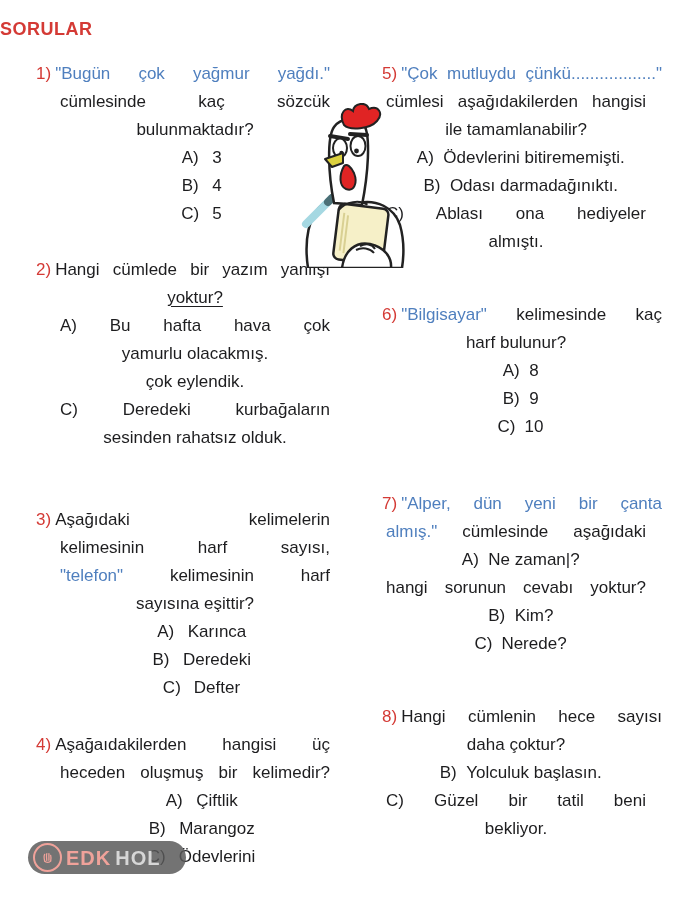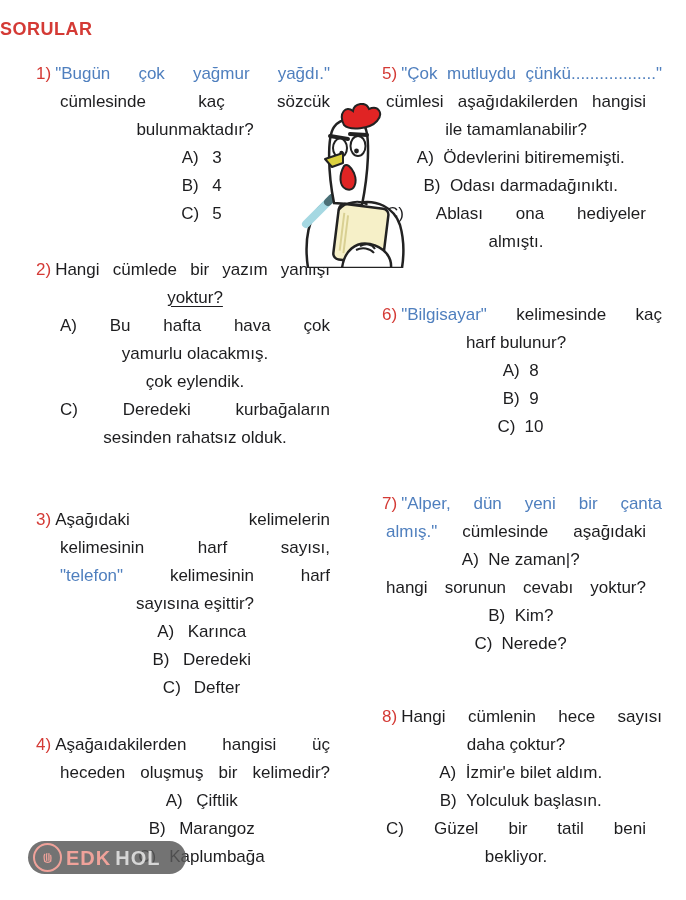--- a/index.html
+++ b/index.html
@@ -84,21 +84,21 @@
     <div class="line ind opt"><span class="letter">A)</span><span>Karınca</span></div>
     <div class="line ind opt"><span class="letter">B)</span><span>Deredeki</span></div>
     <div class="line ind opt"><span class="letter">C)</span><span>Defter</span></div>
   </div>
 
   <div class="q left" style="top:731px">
     <div class="line j"><span class="qnum">4)</span><span>Aşağaıdakilerden hangisi üç</span></div>
     <div class="line j ind">heceden oluşmuş bir kelimedir?</div>
     <div class="line ind opt"><span class="letter">A)</span><span>Çiftlik</span></div>
     <div class="line ind opt"><span class="letter">B)</span><span>Marangoz</span></div>
-    <div class="line ind opt"><span class="letter">C)</span><span>Kaplumbağa</span></div>
+    <div class="line ind opt"><span class="letter">C)</span><span>Ödevlerini</span></div>
   </div>
 
   <div class="q right" style="top:60px">
     <div class="line j"><span class="qnum">5)</span><span class="blue">"Çok mutluydu çünkü.................."</span></div>
     <div class="line j ind">cümlesi aşağıdakilerden hangisi</div>
     <div class="line ind">ile tamamlanabilir?</div>
     <div class="line ind opt"><span class="letter">A)</span><span>Ödevlerini bitirememişti.</span></div>
     <div class="line ind opt"><span class="letter">B)</span><span>Odası darmadağınıktı.</span></div>
     <div class="line j ind">C) Ablası ona hediyeler</div>
     <div class="line ind">almıştı.</div>
@@ -117,21 +117,20 @@
     <div class="line j ind"><span class="blue">almış."</span> <span>cümlesinde aşağıdaki</span></div>
     <div class="line ind opt"><span class="letter">A)</span><span>Ne zaman|?</span></div>
     <div class="line j ind">hangi sorunun cevabı yoktur?</div>
     <div class="line ind opt"><span class="letter">B)</span><span>Kim?</span></div>
     <div class="line ind opt"><span class="letter">C)</span><span>Nerede?</span></div>
   </div>
 
   <div class="q right" style="top:703px">
     <div class="line j"><span class="qnum">8)</span><span>Hangi cümlenin hece sayısı</span></div>
     <div class="line ind">daha çoktur?</div>
-    <div class="line ind opt"><span class="letter">A)</span><span>İzmir'e bilet aldım.</span></div>
     <div class="line ind opt"><span class="letter">B)</span><span>Yolculuk başlasın.</span></div>
     <div class="line j ind">C) Güzel bir tatil beni</div>
     <div class="line ind">bekliyor.</div>
   </div>
 
   <div class="chicken">
     <svg viewBox="0 0 112 165" width="112" height="165">
 
       <path d="M10,165 C6,138 10,112 26,100 C34,94 46,92 54,96 L60,100 C78,96 96,104 102,122 C106,136 106,152 104,165 Z" fill="#ffffff" stroke="#222222" stroke-width="2.5"></path>
 

